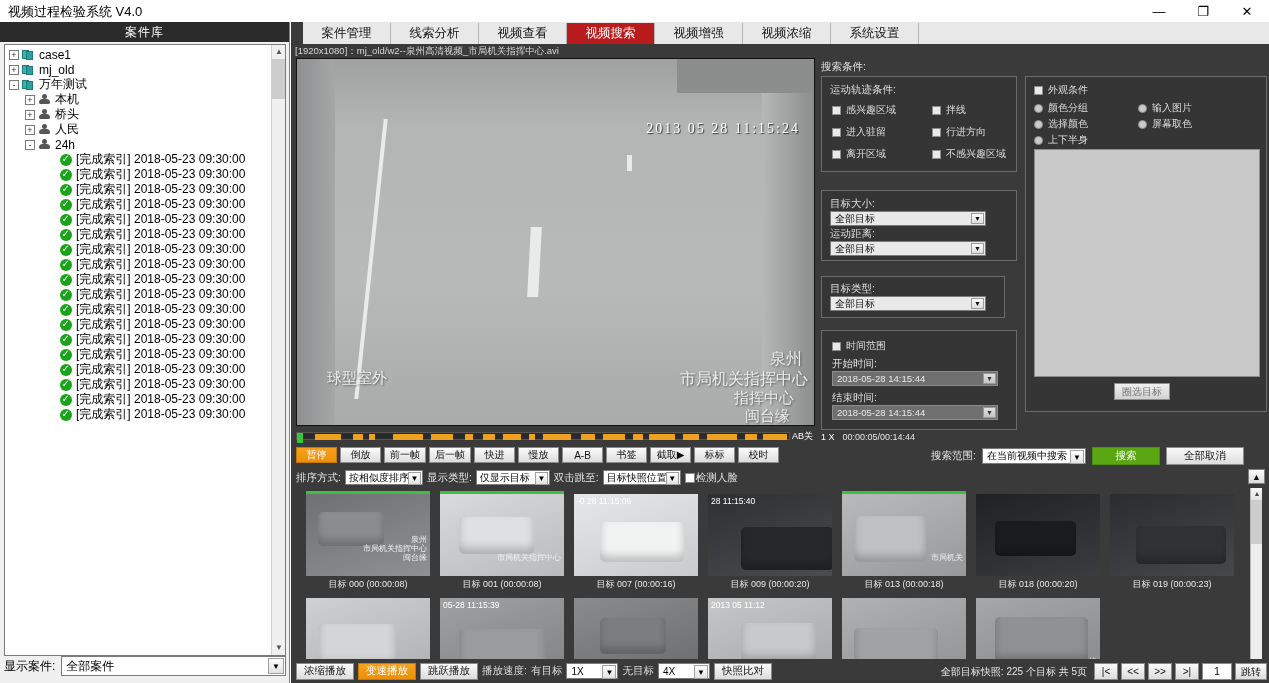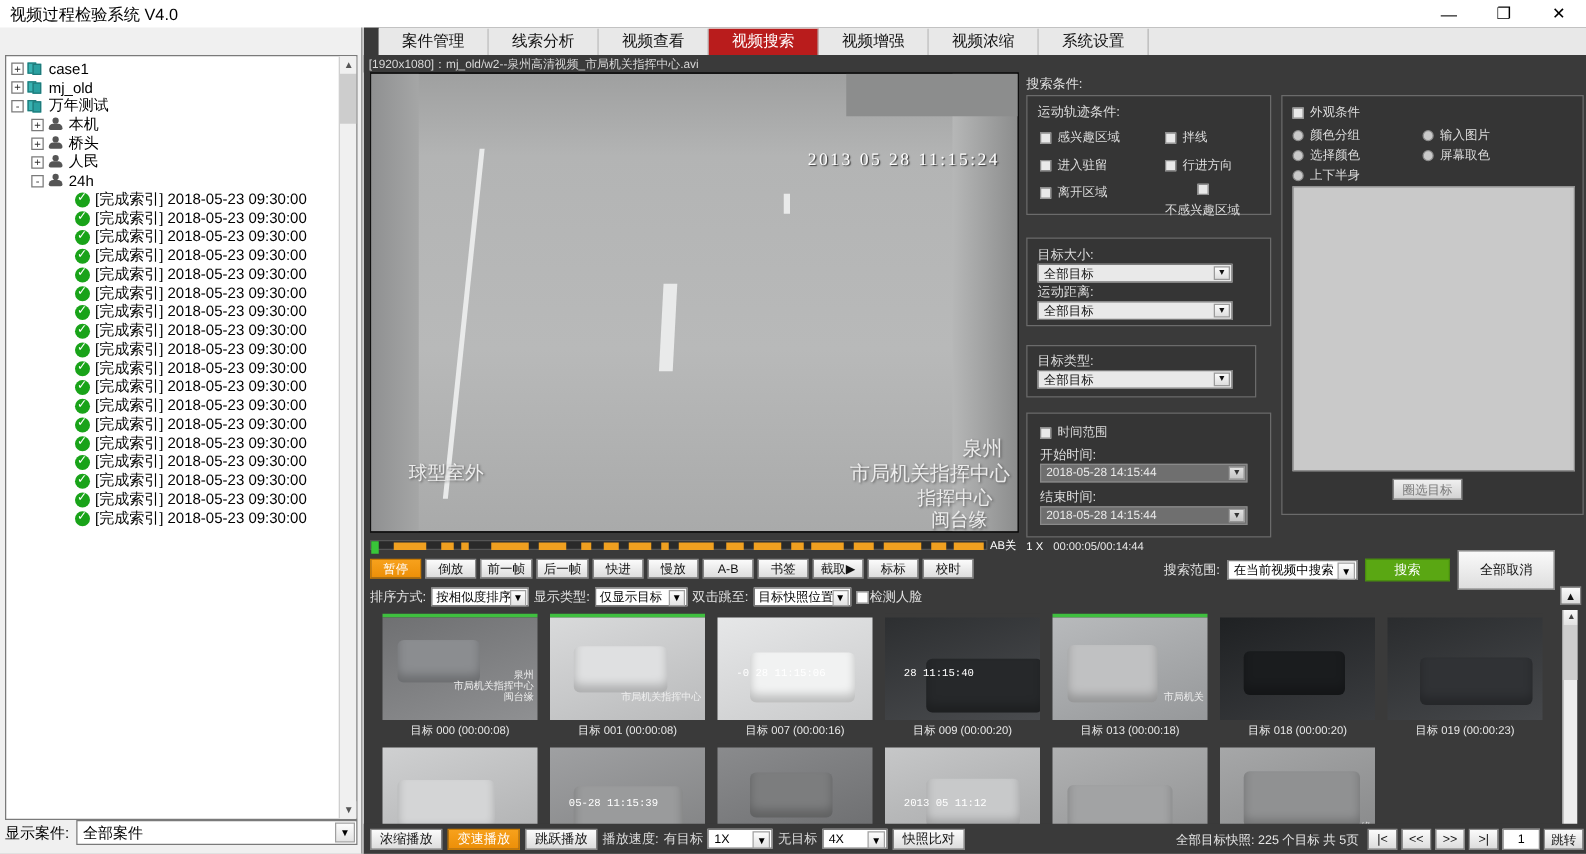--- a/index.html
+++ b/index.html
@@ -108,36 +108,36 @@
   .datefield { position:absolute; height:15px; background:#6f6f6f; border:1px solid #8a8a8a; color:#e8e8e8; font-size:9.5px; display:flex; align-items:center; padding-left:4px;}
   .datefield .arr { position:absolute; right:1px; top:1px; width:13px; height:11px; background:linear-gradient(#e0e0e0,#c4c4c4); border:1px solid #9b9b9b; font-size:7px; text-align:center; line-height:10px; color:#333;}
   .appearbox { position:absolute; left:3px; top:30px; width:224px; height:285px; background:#c9c9c9; border:1px solid #8d8d8d;}
   .pickbtn { position:absolute; width:56px; height:17px; background:linear-gradient(#efefef,#d2d2d2); border:1px solid #8c8c8c; color:#777; font-size:10px; display:flex; align-items:center; justify-content:center;}
 
   
   .actrow { position:absolute; left:640px; top:424px; width:336px; height:20px; display:flex; align-items:center; gap:6px; color:#e2e2e2; font-size:10.5px;}
   .actrow .combo { height:16px; width:104px; font-size:10px; color:#000;}
   .actrow .combo .arr { width:14px; height:14px; line-height:13px;}
   .greenbtn { width:68px; height:18px; background:#5aa713; border:1px solid #4a8d0f; color:#fff; font-size:10.5px; display:flex; align-items:center; justify-content:center;}
-  .greybtn { width:78px; height:32px; background:linear-gradient(#fafafa,#dedede); border:1px solid #8c8c8c; color:#111; font-size:10.5px; display:flex; align-items:center; justify-content:center;}
+  .greybtn { width:78px; height:18px; background:linear-gradient(#fafafa,#dedede); border:1px solid #8c8c8c; color:#111; font-size:10.5px; display:flex; align-items:center; justify-content:center;}
   .collapsebtn { position:absolute; right:4px; top:447px; width:17px; height:15px; background:linear-gradient(#fafafa,#dcdcdc); border:1px solid #7f7f7f; font-size:9px; display:flex; align-items:center; justify-content:center; color:#111;}
 
   
   .results { position:absolute; left:5px; top:466px; width:966px; height:190px; background:#3a3a3a; overflow:hidden;}
   .rscroll { position:absolute; right:0; top:0; width:12px; height:190px; background:#eee; border-left:1px solid #b7b7b7;}
   .rscroll .arrow { width:12px; height:12px; text-align:center; font-size:7px; line-height:12px; background:linear-gradient(#f7f7f7,#e2e2e2); color:#444;}
   .rscroll .arrow.bot { position:absolute; bottom:0; left:0;}
   .rscroll .thumbbar { position:absolute; top:12px; left:0; width:12px; height:44px; background:#cdcdcd;}
   .grid { position:absolute; left:10px; top:3px; width:940px; display:flex; flex-wrap:wrap; gap:4px 10px;}
   .cell { width:124px; }
   .cell .topbar { height:3px; background:#3a3a3a;}
   .cell .topbar.green { background:#3fbf3f;}
   .cell .thumb { width:124px; height:82px; background:#8e8f8f; position:relative; overflow:hidden;}
   .cell .cap { text-align:center; color:#e8e8e8; font-size:9px; margin-top:2px;}
-  .thumb .ts { position:absolute; left:15px; top:2px; color:#fff; font-size:8.5px; font-family:Liberation Mono, monospace;margin-top:38px;}
+  .thumb .ts { position:absolute; left:3px; top:2px; color:#fff; font-size:8.5px; font-family:Liberation Sans, sans-serif;}
   .thumb .wm { position:absolute; right:3px; bottom:14px; color:#eee; font-size:8px;}
   .car { position:absolute; border-radius:5px; }
 
   
   .bottombar { position:absolute; left:0; bottom:0; width:978px; height:24px; background:#3a3a3a; display:flex; align-items:center; padding-left:5px; gap:4px;}
   .bbtn { height:17px; padding:0 7px; font-size:10.5px; display:flex; align-items:center; justify-content:center; background:linear-gradient(#fbfbfb,#dcdcdc); border:1px solid #8a8a8a; color:#111;}
   .bbtn.on { background:linear-gradient(#f7a11c,#ec8f08); border-color:#c67a05; color:#fff;}
   .bottombar .lbl { color:#dcdcdc; font-size:10.5px;}
   .bottombar .combo { width:52px; height:16px; font-size:10px; color:#000;}
   .bottombar .combo .arr { width:14px; height:14px; line-height:13px;}
@@ -154,20 +154,21 @@
   <div class="titlebar">
     <div class="title">视频过程检验系统 V4.0</div>
     <div class="winbtns">
       <div class="winbtn">—</div>
       <div class="winbtn">❐</div>
       <div class="winbtn close">✕</div>
     </div>
   </div>
 
   <div class="leftpanel">
+    <div class="panel-header">案件库</div>
     <div class="tree-wrap">
       <div class="tree" id="tree">
           <div class="tnode ind1">
             <span class="tog">+</span>
             <span class="ficon">
               <i></i>
               <i class="b"></i>
             </span>
             <span>case1</span>
           </div>
@@ -453,21 +454,21 @@
           <span>进入驻留</span>
         </div>
         <div class="ckrow" style="left:110px; top:48px;">
           <span class="ck"></span>
           <span>行进方向</span>
         </div>
         <div class="ckrow" style="left:10px; top:70px;">
           <span class="ck"></span>
           <span>离开区域</span>
         </div>
-        <div class="ckrow" style="left:110px; top:70px;flex-direction:column;">
+        <div class="ckrow" style="left:110px; top:70px;">
           <span class="ck"></span>
           <span>不感兴趣区域</span>
         </div>
       </div>
 
       <div class="grp" style="left:0; top:130px; width:196px; height:71px;">
         <div class="flabel" style="left:8px; top:6px;">目标大小:</div>
         <div class="fcombo" style="left:8px; top:20px; width:156px;">
           <span>全部目标</span>
           <span class="arr">▼</span>

